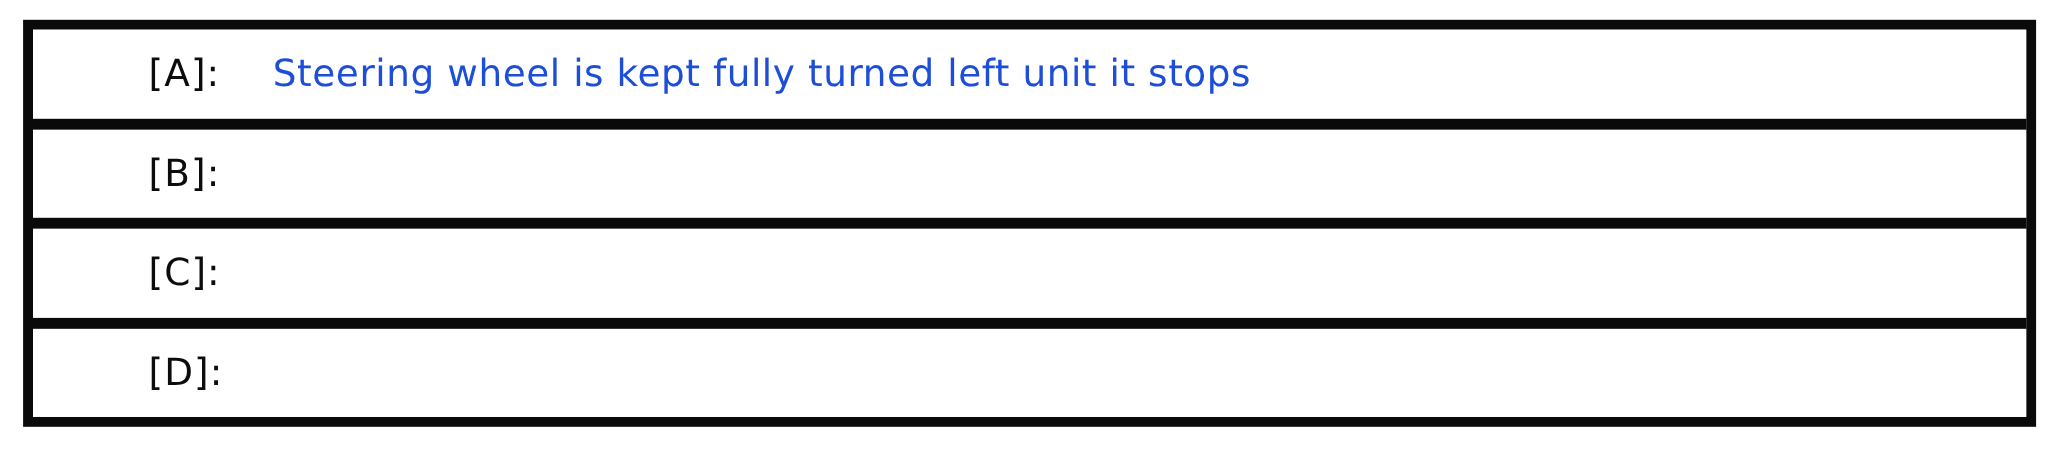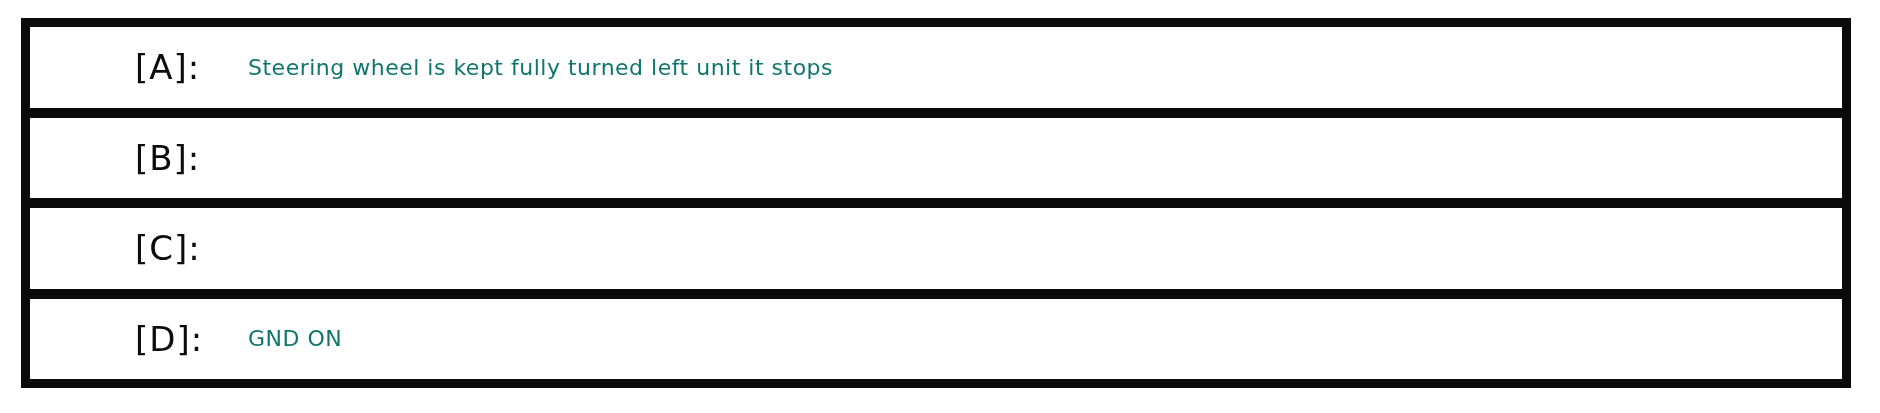--- a/index.html
+++ b/index.html
@@ -42,22 +42,22 @@
   }
   .row-key {
     display: inline-block;
     width: 113px;
     font-size: 34px;
     color: #0c0c0c;
     letter-spacing: 1px;
   }
   .row-description {
     display: inline-block;
-    font-size: 22px;
-    color: #0f766e;
+    font-size: 34px;
+    color: #1d4ed8;
     letter-spacing: 0.5px;
   }
 </style>
 </head>
 <body>
 
 <div class="page">
   <div class="legend-table">
 
     <div class="legend-row">
@@ -74,17 +74,16 @@
     <div class="row-divider"></div>
 
     <div class="legend-row">
       <span class="row-key">[C]:</span>
     </div>
 
     <div class="row-divider"></div>
 
     <div class="legend-row">
       <span class="row-key">[D]:</span>
-      <span class="row-description">GND ON</span>
     </div>
 
   </div>
 </div>
 
 </body></html>

